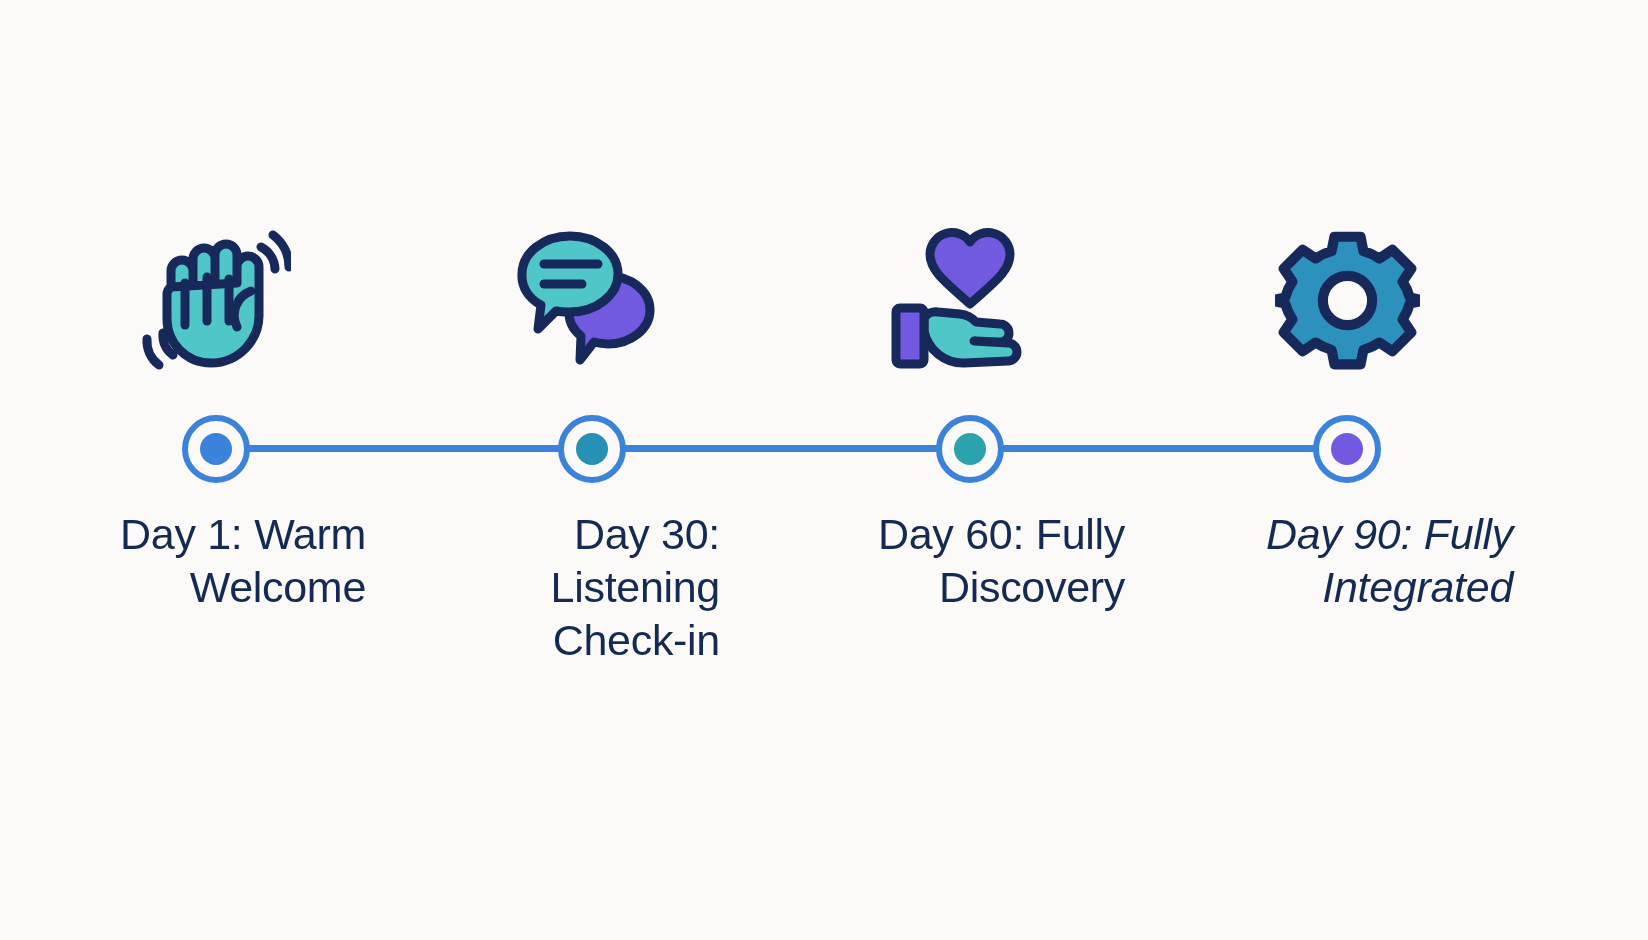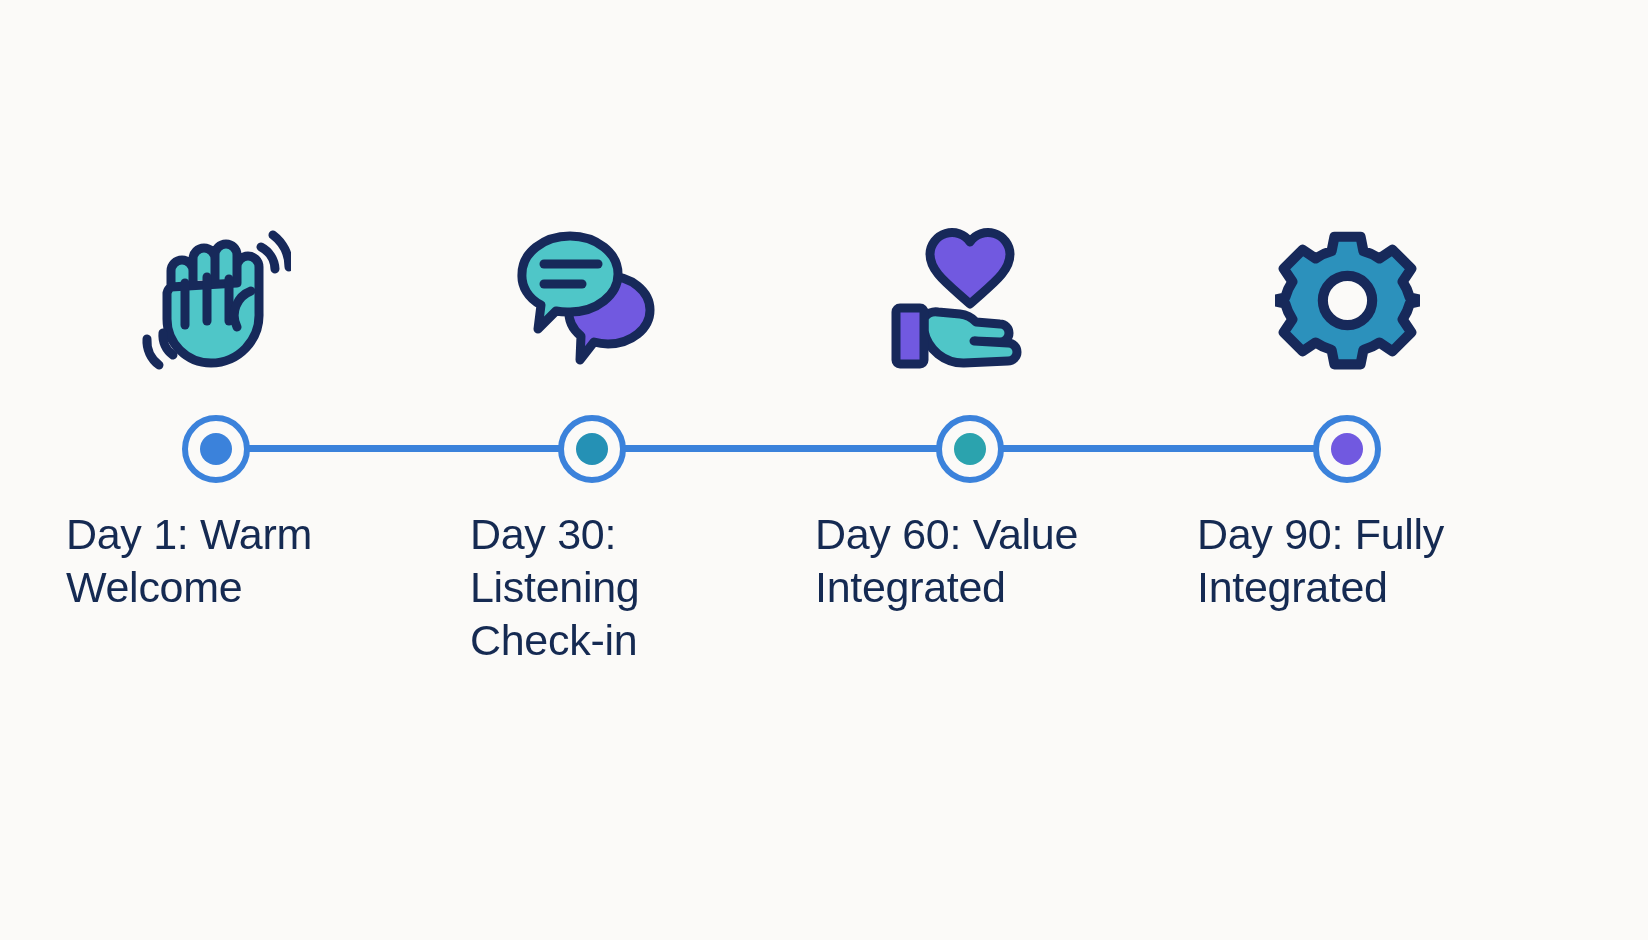--- a/index.html
+++ b/index.html
@@ -79,30 +79,30 @@
     height: 32px;
     border-radius: 50%;
   }
 
   
   .step-label {
     position: absolute;
     top: 508px;
     left: 0;
     width: 300px;
-    text-align: left;
+    text-align: right;
     font-size: 43px;
     line-height: 53px;
     font-weight: 400;
     color: #152A52;
     letter-spacing: -0.3px;
   }
   .step-2 .step-label { width: 250px; left: 28px; }
   .step-3 .step-label { width: 310px; left: -5px; }
-  .step-4 .step-label { width: 300px; left: 0px; }
+  .step-4 .step-label { width: 300px; left: 16px; font-style: italic; }
 </style>
 </head>
 <body>
 
 <div id="timeline-canvas">
 
   <div class="connector-line"></div>
 
   <div class="step step-1">
 
@@ -182,21 +182,21 @@
 
           <rect x="8" y="82" width="28" height="56" rx="4" fill="#7159E0" stroke="#17295A" stroke-width="9" stroke-linejoin="round"></rect>
         </g>
       </svg>
     </div>
 
     <div class="marker">
       <div class="marker-dot" style="background:#2BA3AE"></div>
     </div>
 
-    <div class="step-label">Day 60: Value Integrated</div>
+    <div class="step-label">Day 60: Fully Discovery</div>
   </div>
 
   <div class="step step-4">
 
     <div class="icon-wrap">
       <svg width="145" height="145" viewBox="0 0 100 100" fill="none">
         <g transform="translate(50,50)">
           <path d="
             M -9 -44 L 9 -44 L 11 -34
             A 36 36 0 0 1 22 -29 L 31 -35 L 44 -22 L 38 -13

